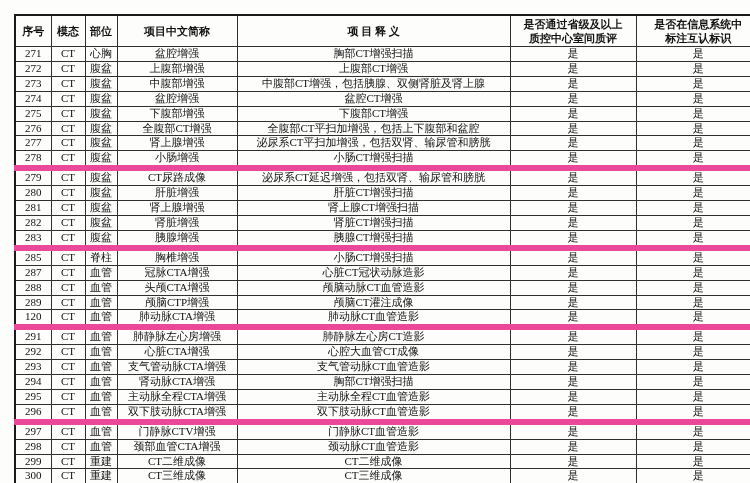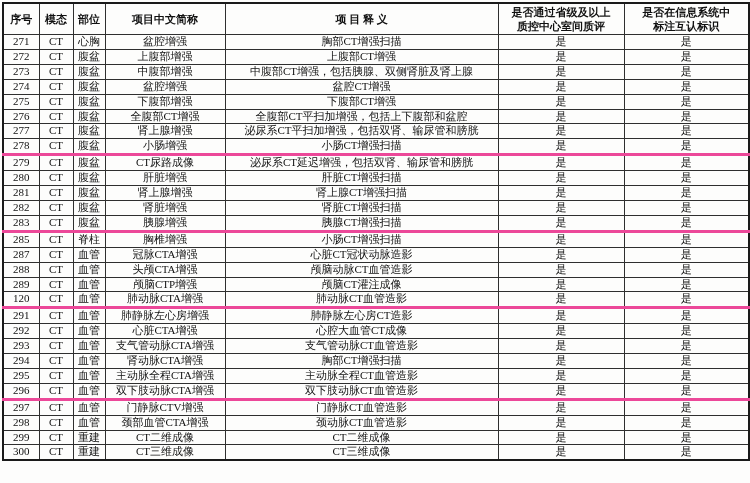--- a/index.html
+++ b/index.html
@@ -4,21 +4,21 @@
 <style>
   html, body {
     margin: 0;
     padding: 0;
     background: #ffffff;
   }
   .page {
     width: 750px;
     height: 483px;
     box-sizing: border-box;
-    padding: 2px;
+    padding: 14px;
     background: #fdfdfc;
     overflow: hidden;
     font-family: "Liberation Serif", "DejaVu Serif", serif;
     color: #111111;
   }
   table.recog {
     width: 746px;
     table-layout: fixed;
     border-collapse: collapse;
     border: 2px solid #1a1a1a;
@@ -45,21 +45,21 @@
   }
   
   col.c-no     { width: 36px; }
   col.c-mod    { width: 34px; }
   col.c-region { width: 32px; }
   col.c-name   { width: 120px; }
   col.c-desc   { width: 273px; }
   col.c-qc     { width: 126px; }
   col.c-mark   { width: 125px; }
   
-  tr.thick-top td { border-top: 3px solid #ec4899; margin-left: 20px; }
+  tr.thick-top td { border-top: 6px solid #ec4899; margin-left: 20px; }
 </style>
 </head>
 <body>
 
 <div class="page">
   <table class="recog">
     <colgroup>
       <col class="c-no">
         <col class="c-mod">
         <col class="c-region">

